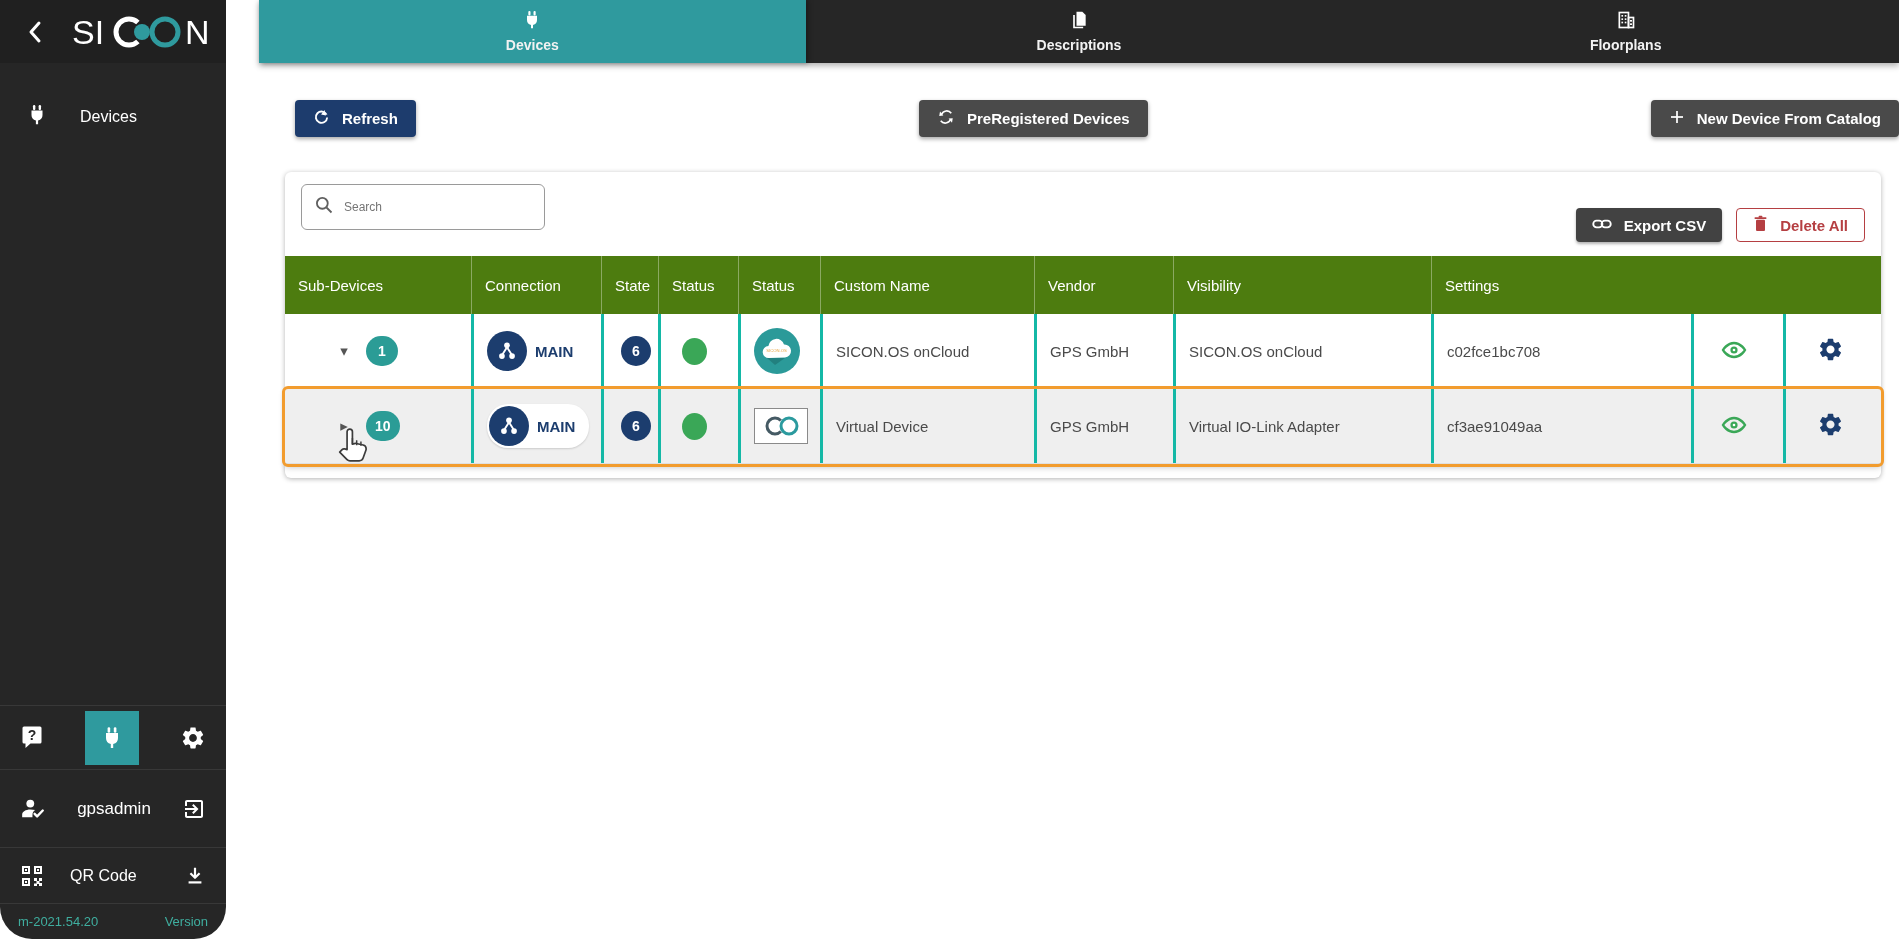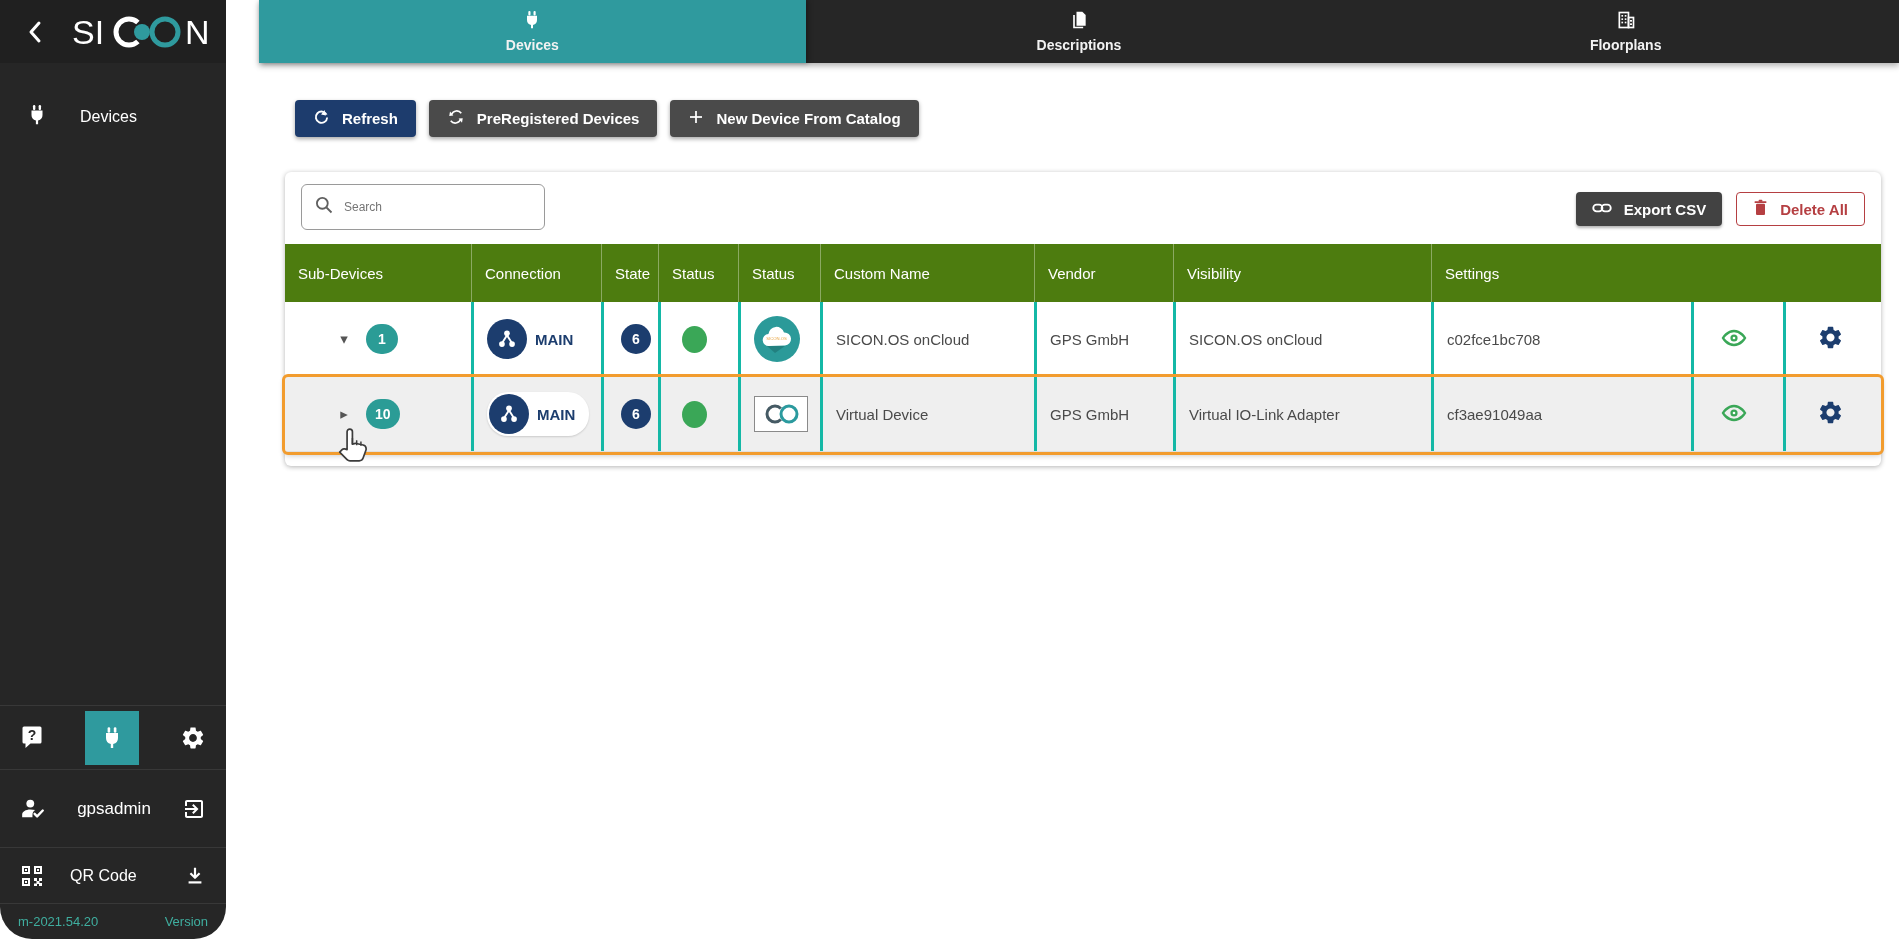--- a/index.html
+++ b/index.html
@@ -33,38 +33,38 @@
   
   .topbar { position:absolute; left:259px; top:0; width:1640px; height:63px; background:#262626;
             display:flex; z-index:20; box-shadow:0 3px 6px rgba(0,0,0,0.30); }
   .tab { flex:1; display:flex; flex-direction:column; align-items:center; justify-content:center;
          gap:4px; color:#f2f2f2; font-size:14px; font-weight:600; cursor:pointer; }
   .tab.active { background:#2f9a9e; box-shadow:2px 0 5px rgba(0,0,0,0.35); }
 
   
   .main { position:absolute; left:259px; top:63px; width:1640px; height:876px; background:#fff;
           position:absolute; }
-  .actions-row { padding:37px 0 0 36px; display:flex; gap:13px; }
+  .actions-row { padding:37px 0 0 36px; display:flex; gap:13px;justify-content:space-between; }
   .btn { height:37px; border:none; border-radius:4px; display:inline-flex; align-items:center;
          gap:12px; padding:0 18px; color:#fff; font-weight:bold; font-size:15px;
          font-family:"Liberation Sans", sans-serif;
          box-shadow:0 2px 4px rgba(0,0,0,0.35); cursor:pointer; }
   .btn-navy { background:#1d3c6d; }
   .btn-gray { background:#4a4a4a; }
 
   .card { margin:35px 18px 0 26px; width:1596px; border-radius:6px; background:#fff;
           box-shadow:0 1px 5px rgba(0,0,0,0.3); padding-bottom:14px; }
   .card-toolbar { display:flex; justify-content:space-between; align-items:flex-start;
                   padding:12px 16px 14px 16px; }
   .search-box { width:244px; height:46px; border:1px solid #9a9a9a; border-radius:6px;
                 display:flex; align-items:center; padding:0 12px; gap:10px; background:#fff; }
   .search-box input { border:none; outline:none; font-size:12px; color:#444; width:170px;
                       font-family:"Liberation Sans", sans-serif; background:transparent; }
   .search-box input::placeholder { color:#757575; }
-  .toolbar-right { display:flex; gap:14px; margin-top:8px; }
+  .toolbar-right { display:flex; gap:14px; margin-top:24px; }
   .btn-sm { height:34px; font-size:15px; border-radius:4px; padding:0 16px; gap:12px;
             display:inline-flex; align-items:center; font-weight:bold; cursor:pointer;
             font-family:"Liberation Sans", sans-serif; }
   .btn-export { background:#424242; color:#fff; border:none; box-shadow:0 2px 3px rgba(0,0,0,0.3); }
   .btn-delete { background:#fff; color:#b53f42; border:1px solid #b53f42; }
 
   
   .tbl { width:100%; }
   .tr { display:grid; grid-template-columns:186px 130px 57px 80px 82px 214px 139px 258px 260px 92px 1fr; }
   .thead { background:#4d7c0f;text-align:center; }

